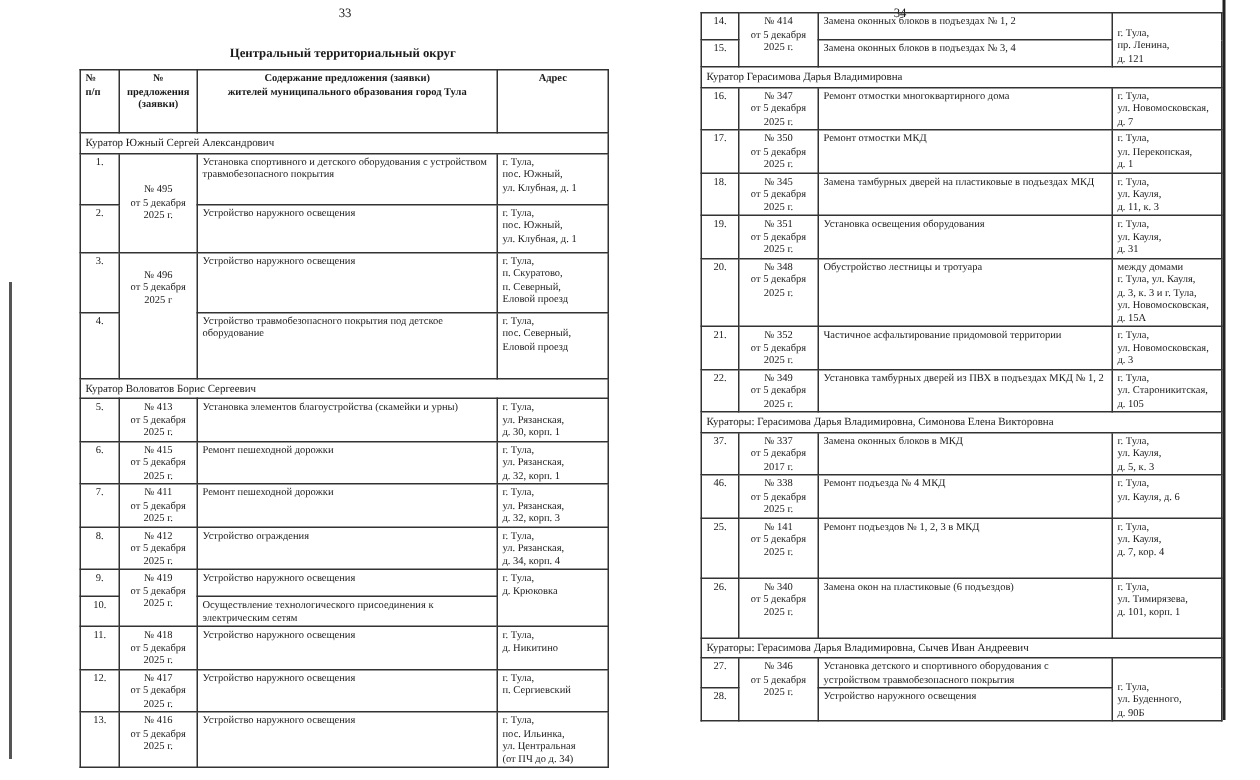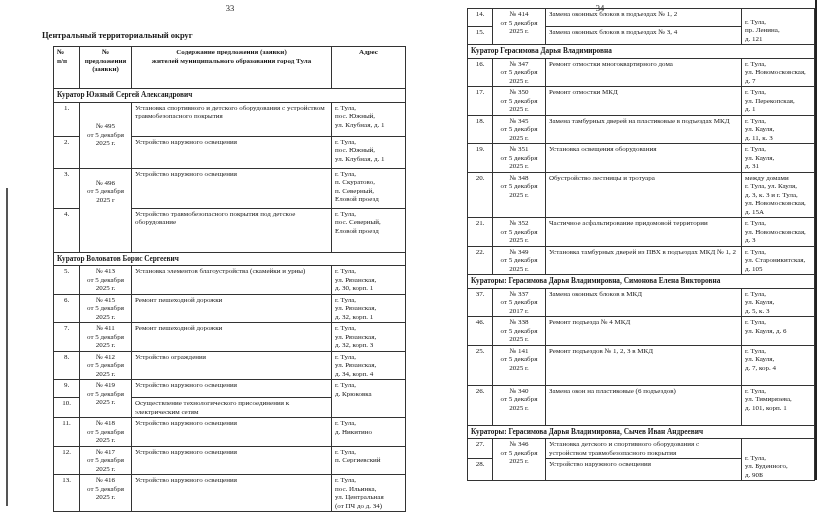--- a/index.html
+++ b/index.html
@@ -9,33 +9,33 @@
     font-family: "Liberation Serif", "DejaVu Serif", serif;
     color: #1a1a1a;
   }
   .page { position: absolute; top: 0; }
   .page-left { left: 0; width: 440px; height: 520px; }
   .page-right { left: 455px; width: 385px; height: 520px; }
   .page-num { position: absolute; top: 3px; font-size: 8.5px; text-align: center; }
   .page-left .page-num { left: 0; width: 460px; }
   .page-right .page-num { left: 0; width: 290px; }
   .section-title {
-    position: absolute; top: 30px; left: 42px; width: 351px; 
+    position: absolute; top: 30px; left: 53px; width: 351px; text-align: center;
     font-weight: bold; font-size: 8.5px;
   }
   table {
     position: absolute; border-collapse: collapse; table-layout: fixed;
     font-size: 7px; line-height: 8.5px;
   }
   td, th { border: 1px solid #333; padding: 1px 3px; vertical-align: top; }
   th { font-weight: bold; text-align: center; }
   .num { text-align: center; }
   .prop { text-align: center; vertical-align: middle; margin-left: 20px; }
   .prop.top { vertical-align: top; }
-  .curator td { font-weight: bold; font-size: 7.3px; padding: 2px 3px; }
+  .curator td { font-weight: normal; font-size: 7.3px; padding: 2px 3px; }
   .addr { white-space: pre-line; }
   .left-table { left: 53px; top: 46px; width: 352px; }
   .right-table { left: 467px; top: 8px; width: 347px; padding-left: 32px; }
   .edge-left { position: absolute; left: 6px; top: 188px; width: 2px; height: 318px; background: #555; }
   .edge-right { position: absolute; left: 815px; top: 0; width: 2px; height: 480px; background: #222; }
 </style>
 </head>
 <body>
 
 <div class="edge-left"></div>

